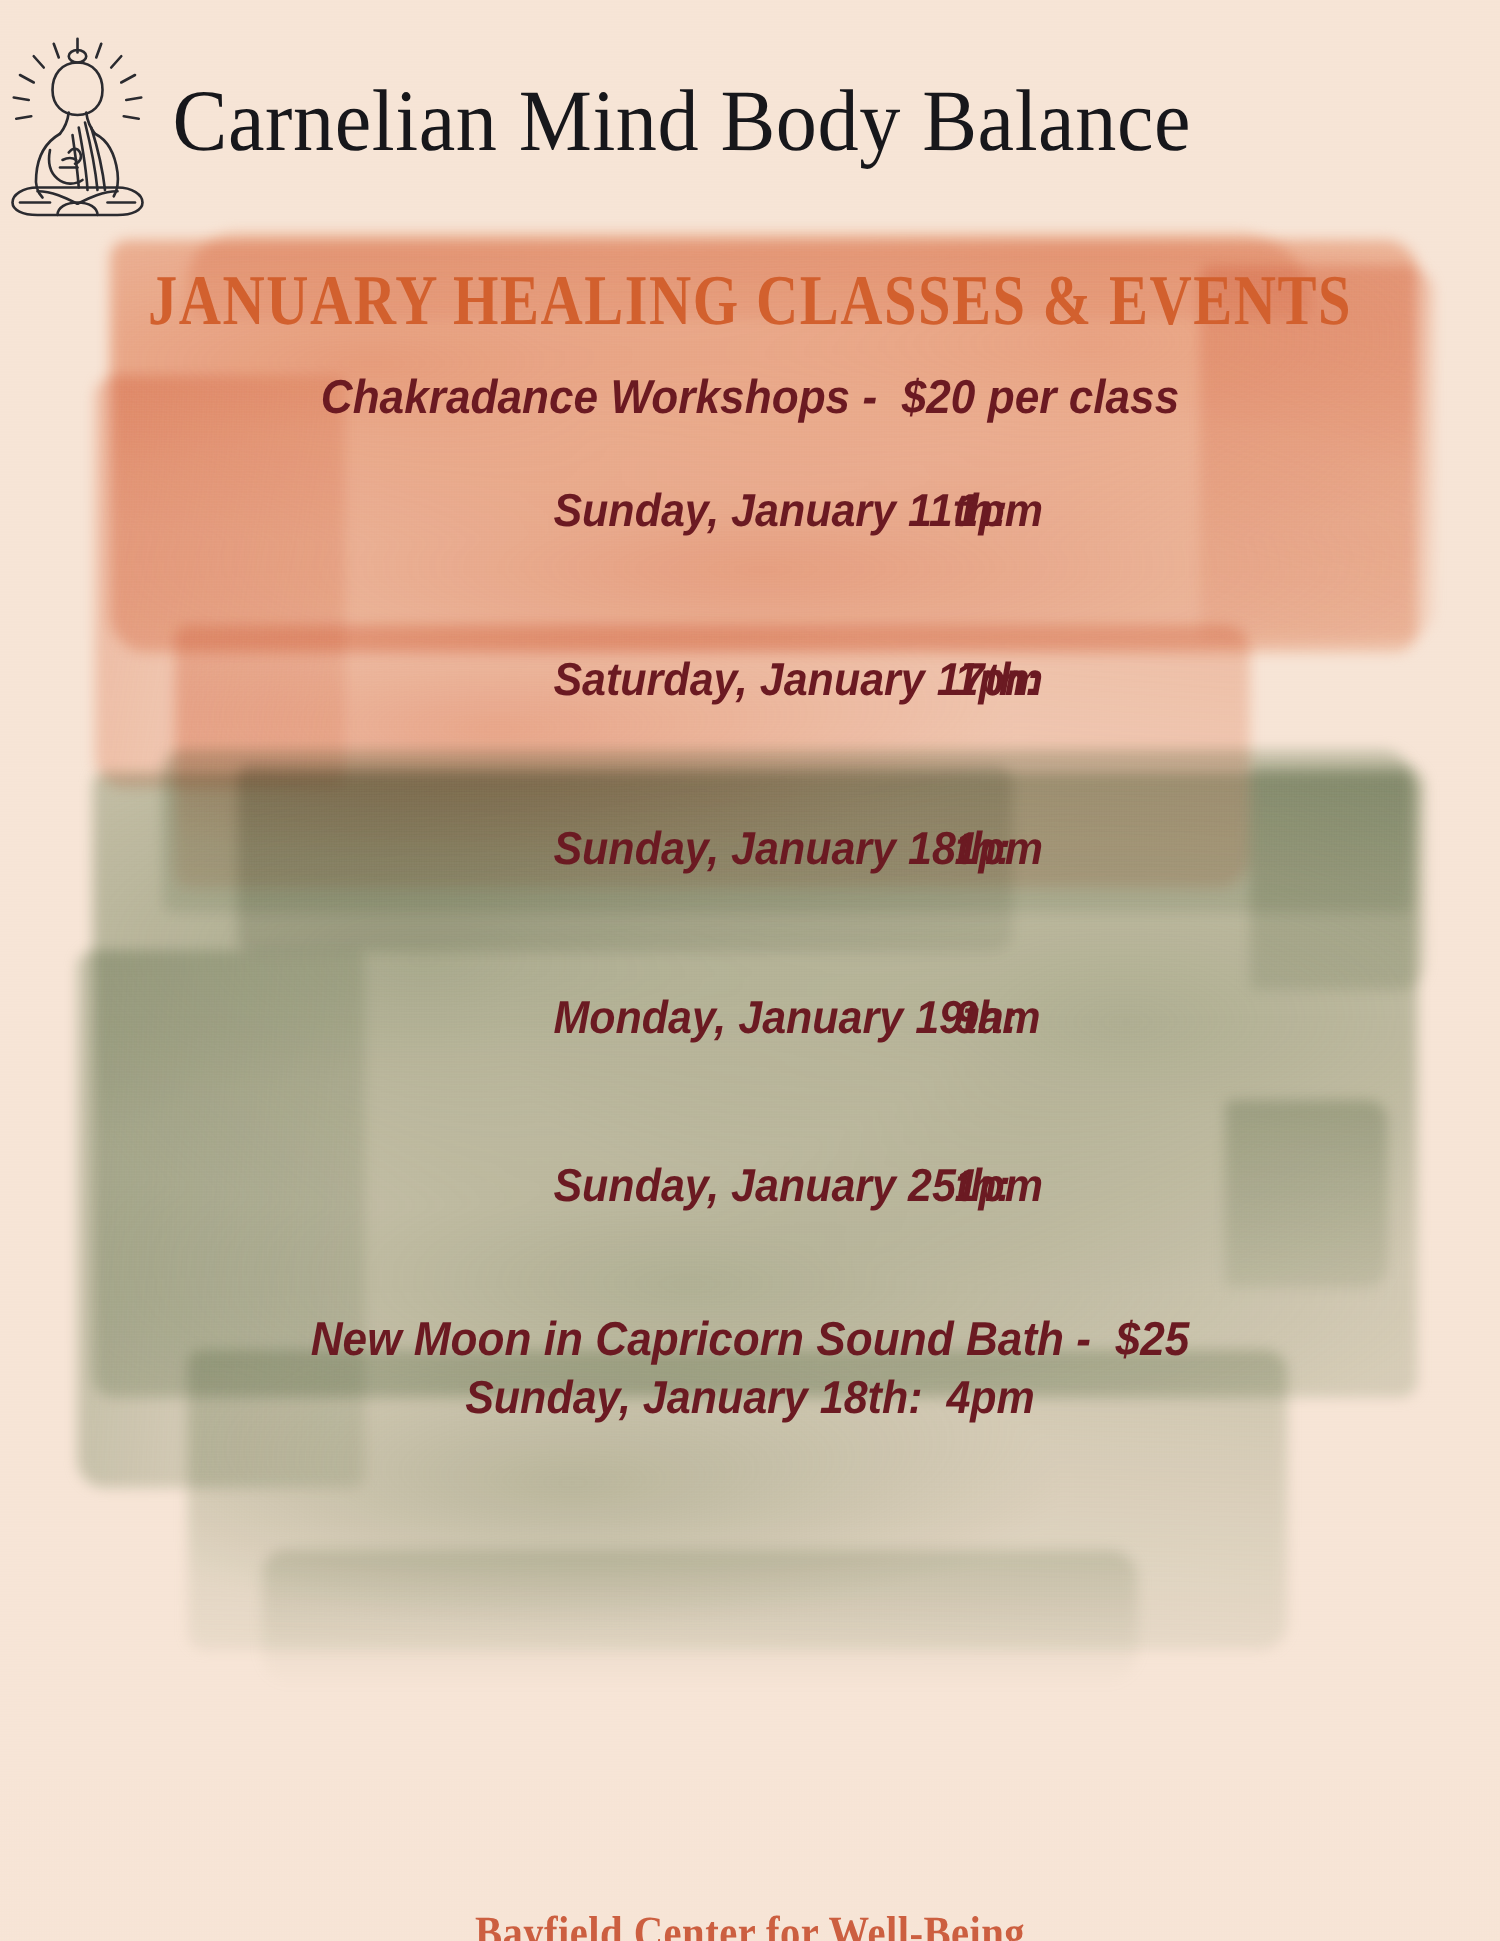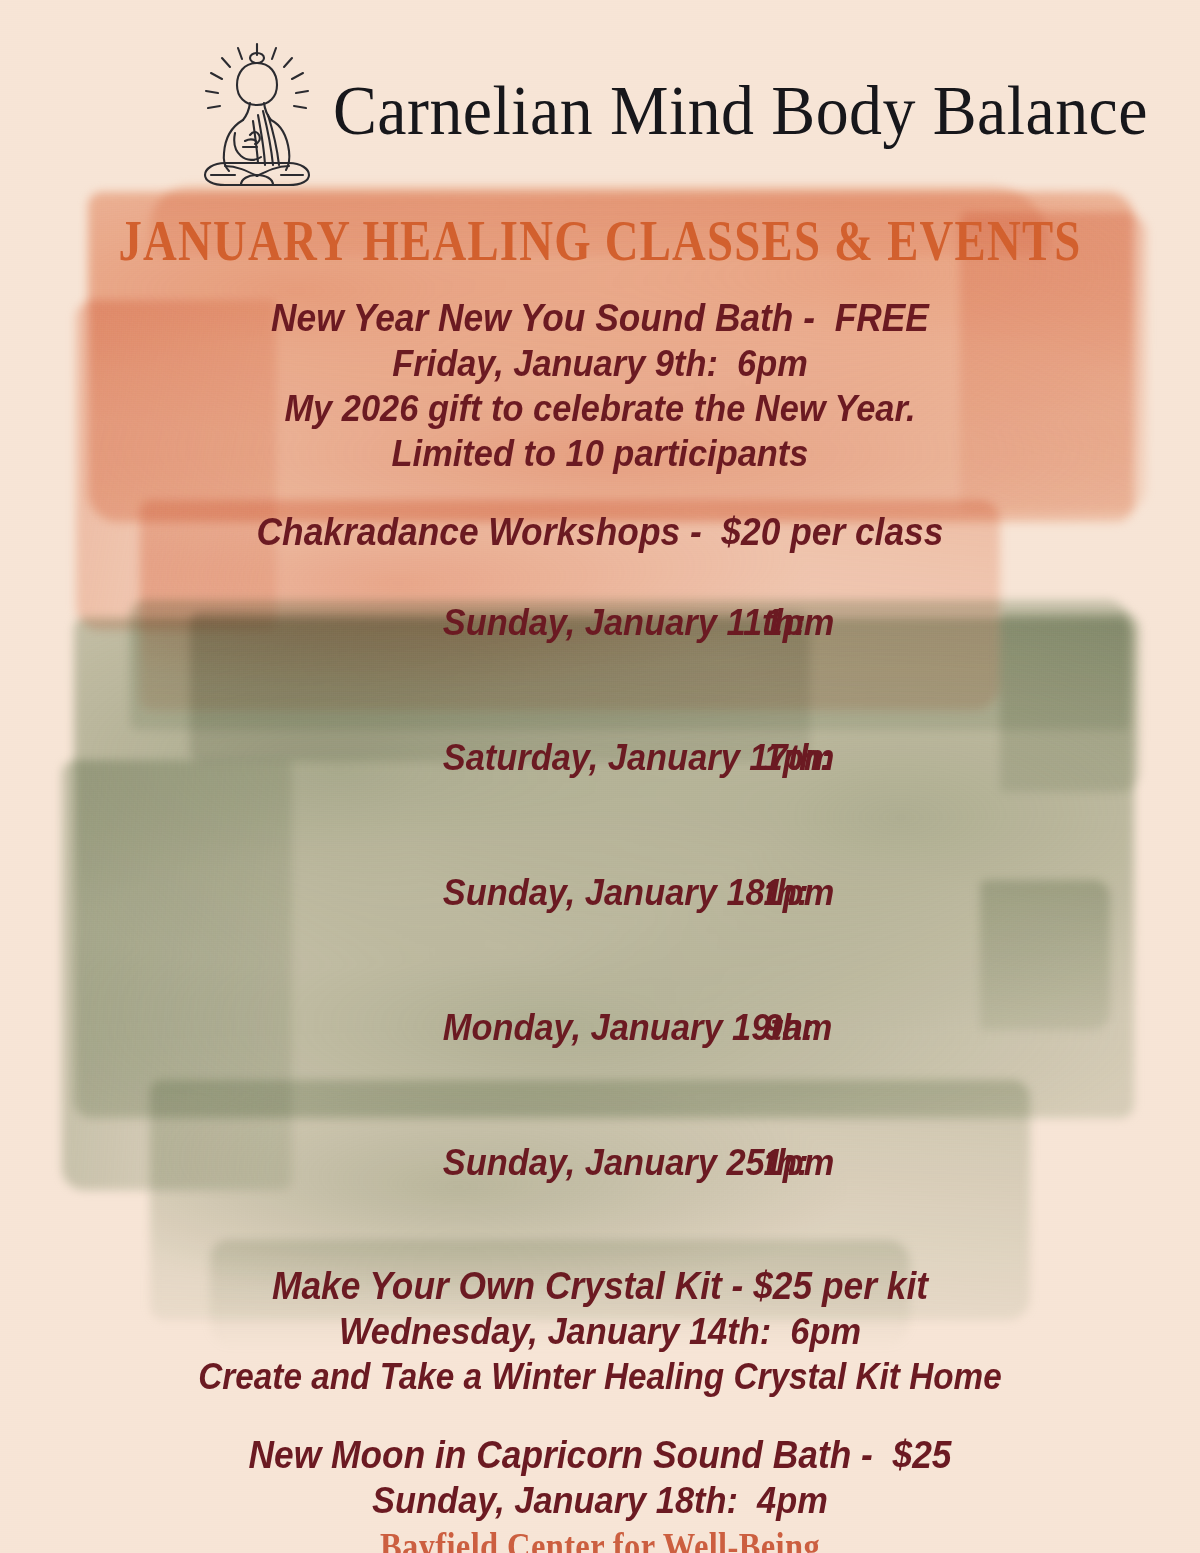--- a/index.html
+++ b/index.html
@@ -141,25 +141,25 @@
   .content {
     position: relative;
     z-index: 5;
     width: 100%;
     height: 100%;
   }
 
   
   .header {
     position: absolute;
-    top: 35px; left: 0;
+    top: 22px; left: 0;
     width: 100%;
     display: flex;
     align-items: center;
-    justify-content: flex-end;
+    justify-content: flex-start;
     gap: 14px;
   }
   .logo-mark { width: 124px; height: 152px; flex: none; }
   .brand-name {
     font-family: "Liberation Serif", serif;
     font-size: 70px;
     line-height: 1;
     color: #17171B;
     letter-spacing: 0.5px;
     white-space: nowrap;
@@ -308,26 +308,20 @@
           <path d="M86 140 L108 140"></path>
         </g>
       </svg>
       <div class="brand-name">Carnelian Mind Body Balance</div>
     </div>
 
     <div class="headline">JANUARY HEALING CLASSES &amp; EVENTS</div>
 
     <div class="events">
 
-      <div class="event">
-        <div class="line title">New Year New You Sound Bath -  FREE</div>
-        <div class="line">Friday, January 9th:  6pm</div>
-        <div class="line">My 2026 gift to celebrate the New Year.</div>
-        <div class="line">Limited to 10 participants</div>
-      </div>
 
       <div class="event">
         <div class="line title">Chakradance Workshops -  $20 per class</div>
         <div class="sched">
           <div class="sched-row">
             <span class="when" style="width:345px">Sunday, January 11th:</span><span class="time">1pm</span>
           </div>
           <div class="sched-row">
             <span class="when" style="width:345px">Saturday, January 17th:</span><span class="time">1pm</span>
           </div>
@@ -336,25 +330,20 @@
           </div>
           <div class="sched-row">
             <span class="when" style="width:345px">Monday, January 19th:</span><span class="time">9am</span>
           </div>
           <div class="sched-row">
             <span class="when" style="width:345px">Sunday, January 25th:</span><span class="time">1pm</span>
           </div>
         </div>
       </div>
 
-      <div class="event">
-        <div class="line title">Make Your Own Crystal Kit - $25 per kit</div>
-        <div class="line">Wednesday, January 14th:  6pm</div>
-        <div class="line wide">Create and Take a Winter Healing Crystal Kit Home</div>
-      </div>
 
       <div class="event">
         <div class="line title">New Moon in Capricorn Sound Bath -  $25</div>
         <div class="line">Sunday, January 18th:  4pm</div>
       </div>
 
     </div>
 
 
     <div class="footer footer-venue">

